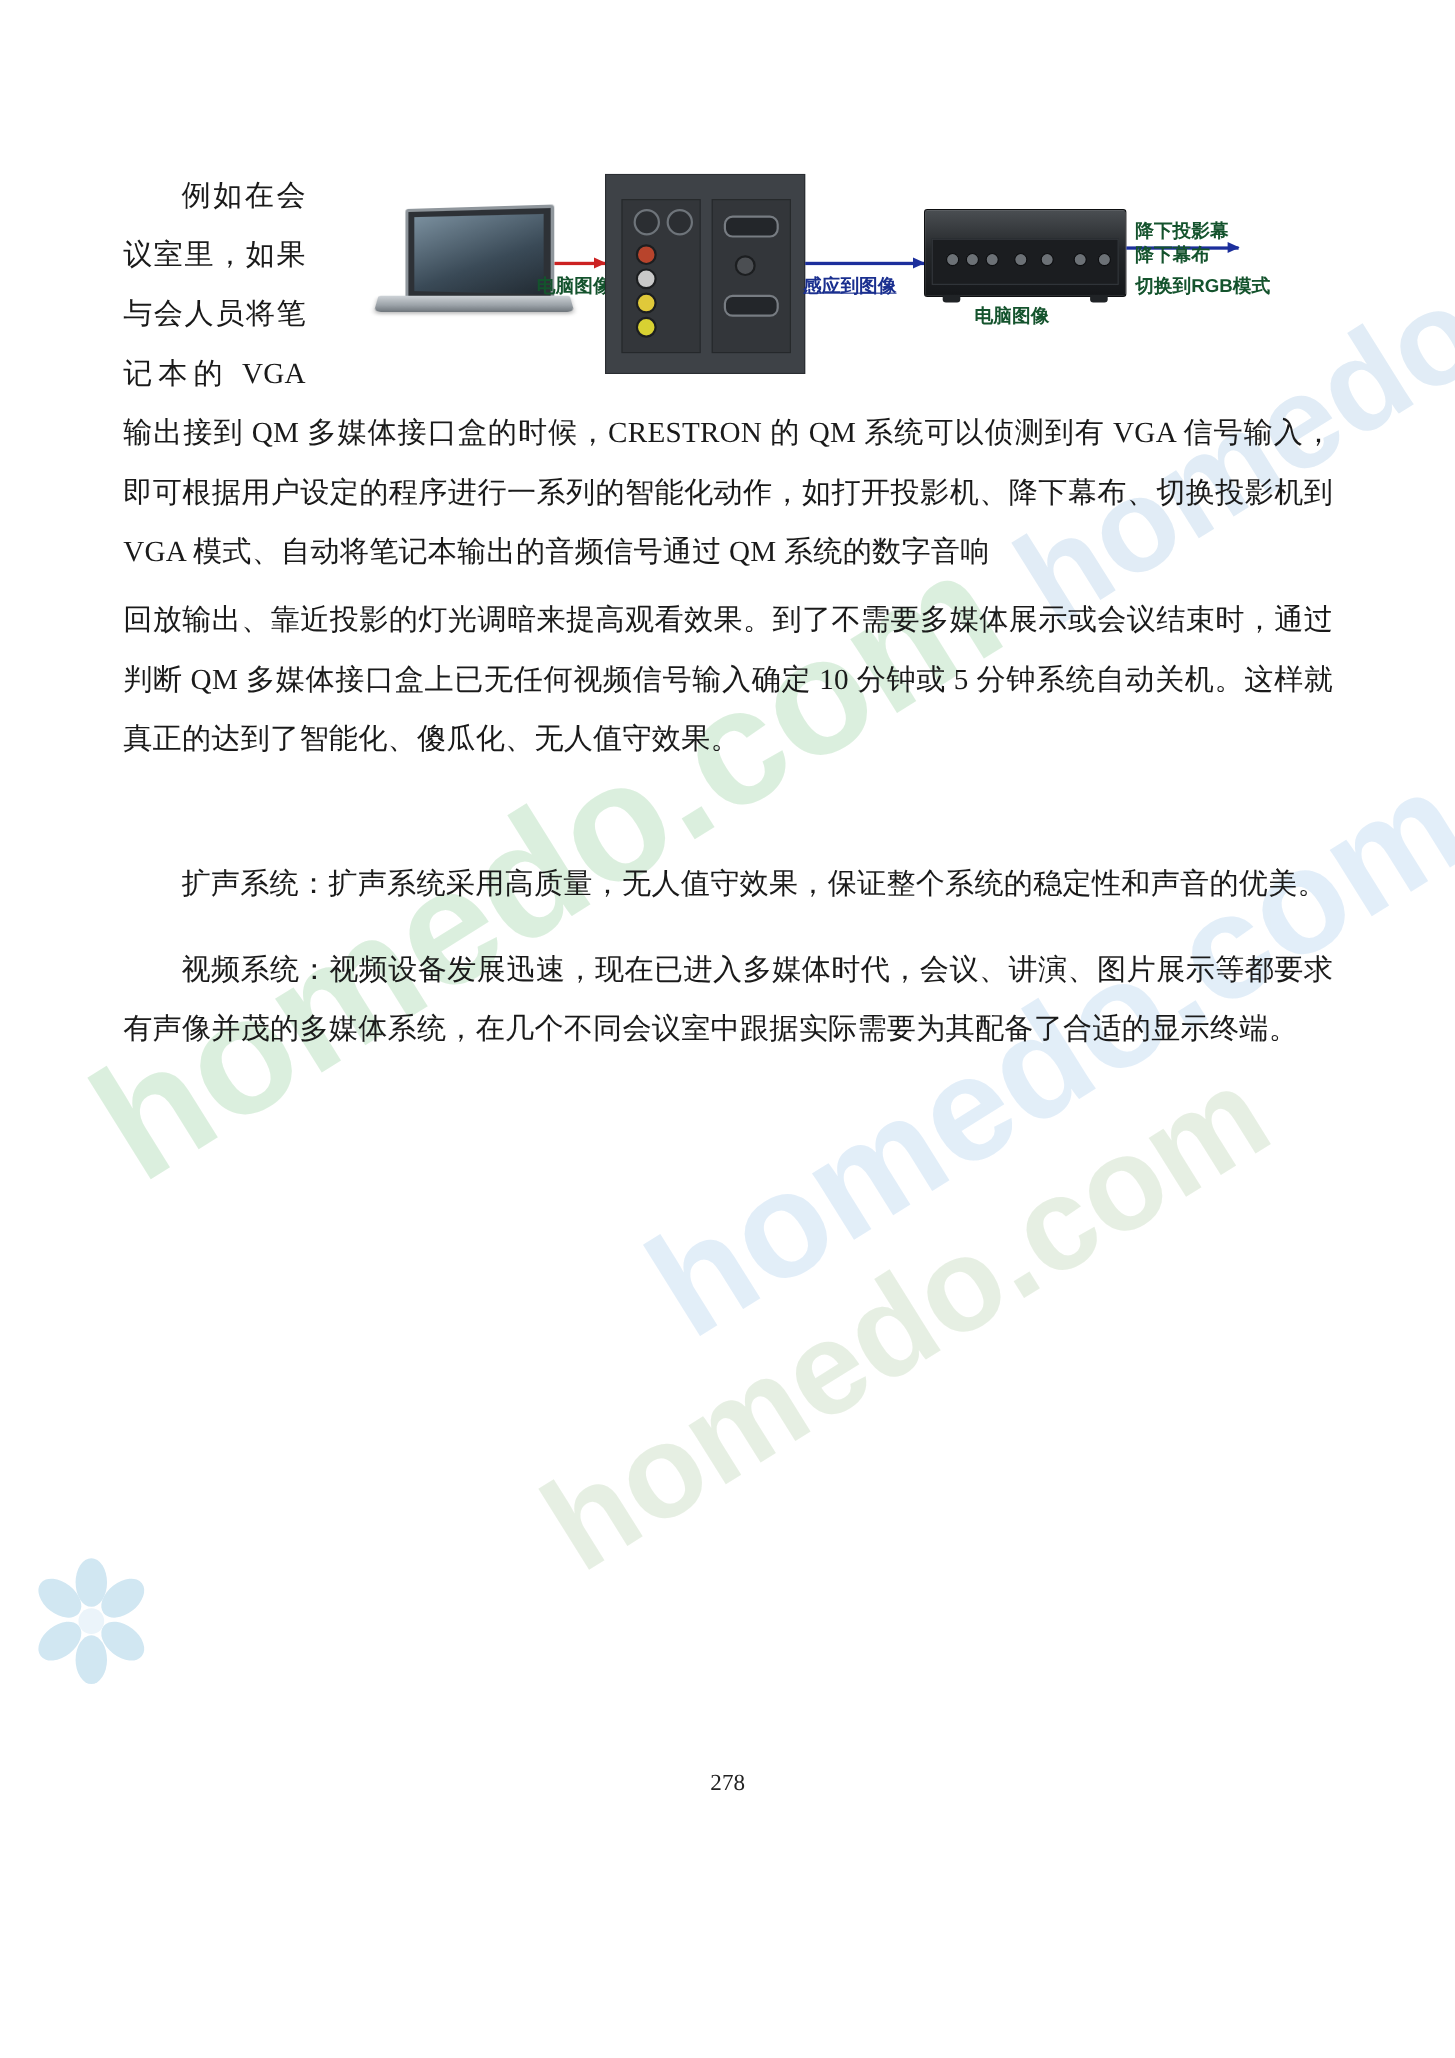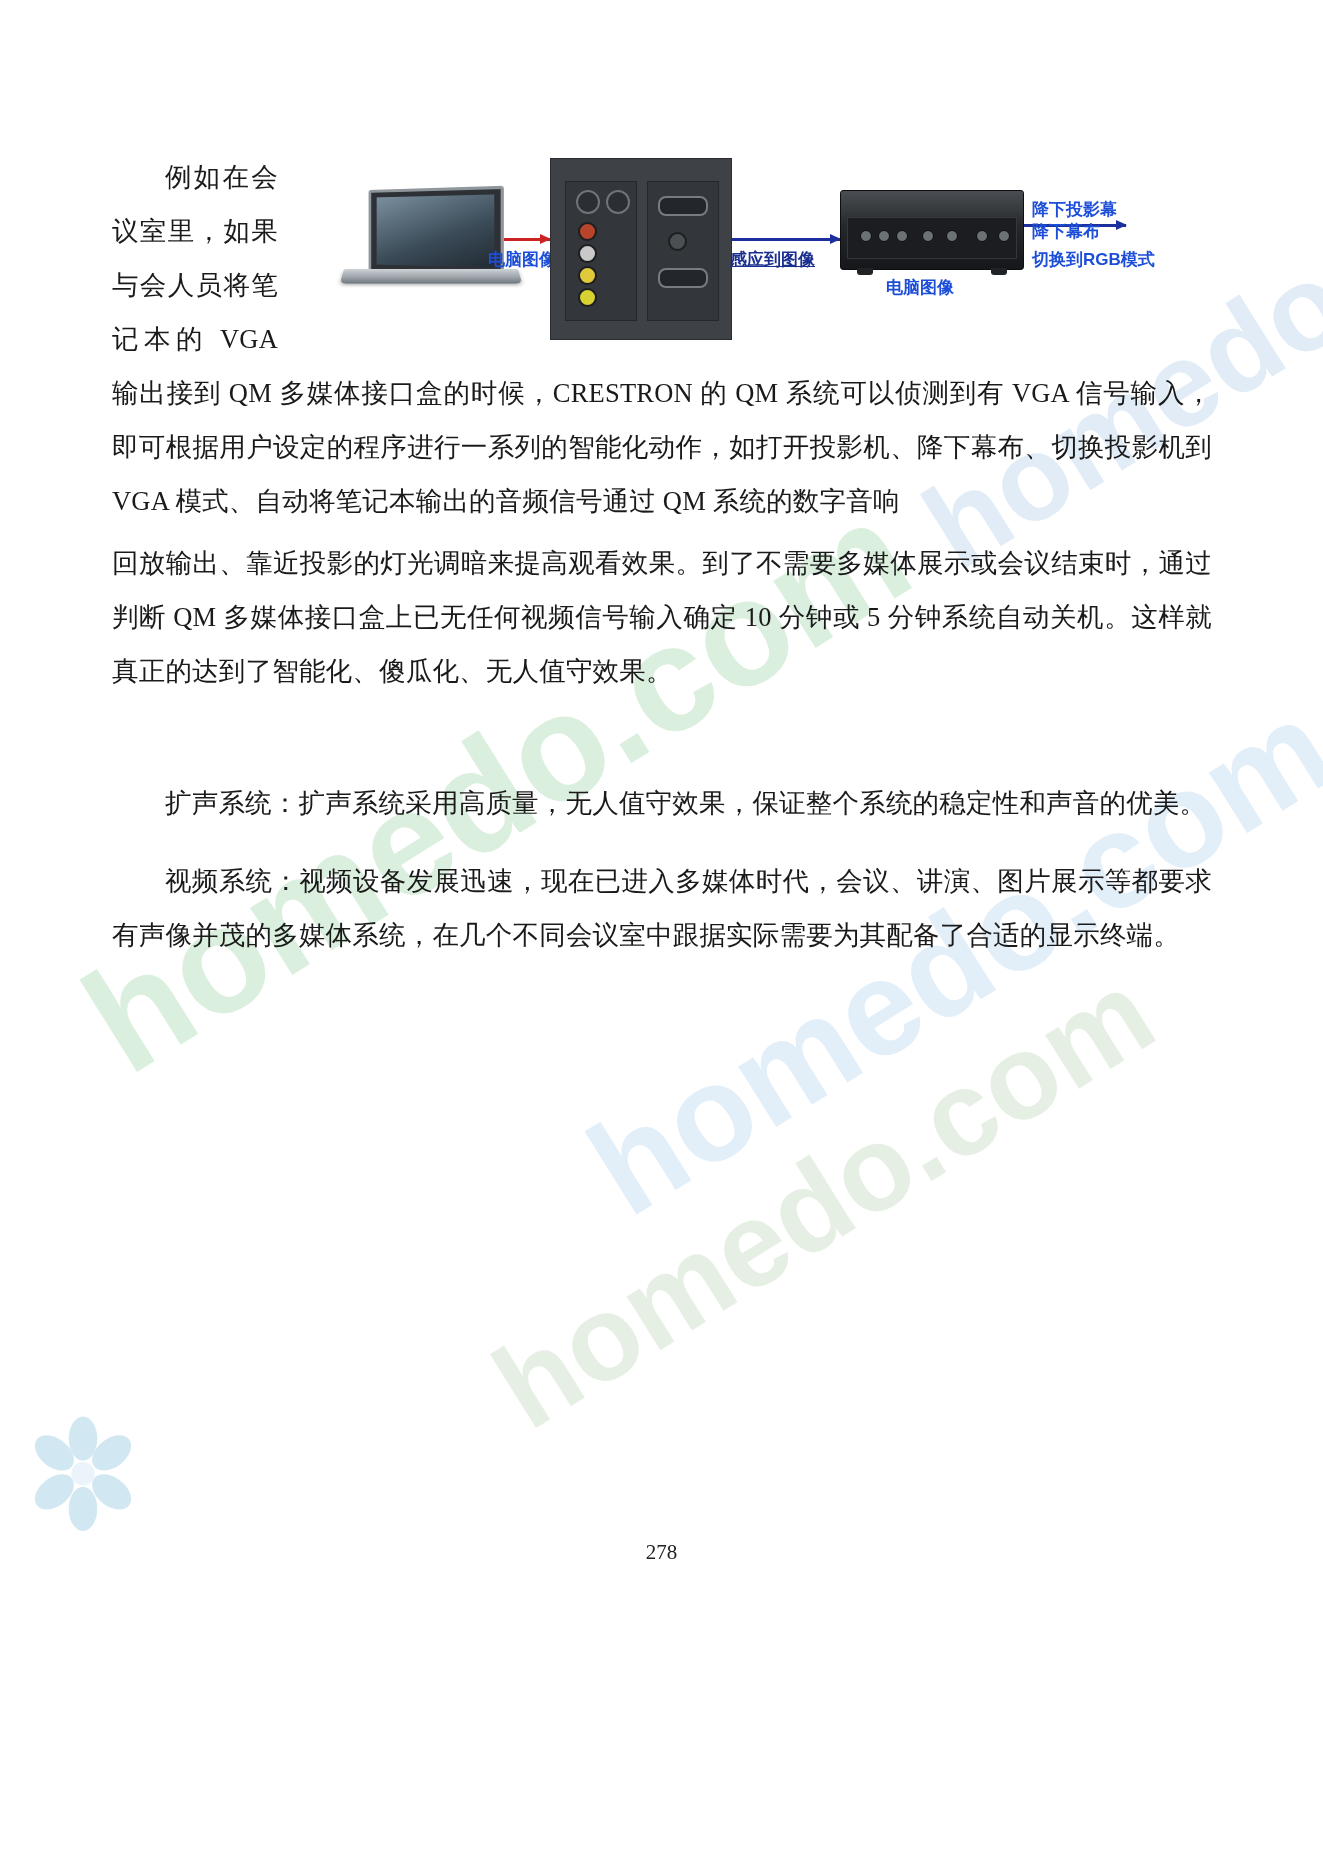--- a/index.html
+++ b/index.html
@@ -101,21 +101,21 @@
     position: absolute;
     left: 0; top: 0;
     width: 920px;
     height: 190px;
   }
   .fig-label {
     position: absolute;
     font-family: "Liberation Sans", sans-serif;
     font-size: 17px;
     font-weight: bold;
-    color: #1d4ed8;
+    color: #14532d;
     white-space: nowrap;
   }
   .fig-label.blue { color: #1a2f8f; }
 
   
   .laptop-screen {
     position: absolute;
     left: 72px; top: 36px;
     width: 132px; height: 80px;
     background: #2d3136;
@@ -222,21 +222,21 @@
     right: -1px; top: -4px;
     border-left: 11px solid currentColor;
     border-top: 5px solid transparent;
     border-bottom: 5px solid transparent;
   }
 
   
   .page-number {
     position: absolute;
     left: 0; right: 0;
-    top: 1540px;
+    top: 1608px;
     text-align: center;
     font-size: 21px;
     color: #222;
     font-family: "Liberation Serif", serif;
   }
 </style>
 </head>
 <body>
 
 <div class="page">

